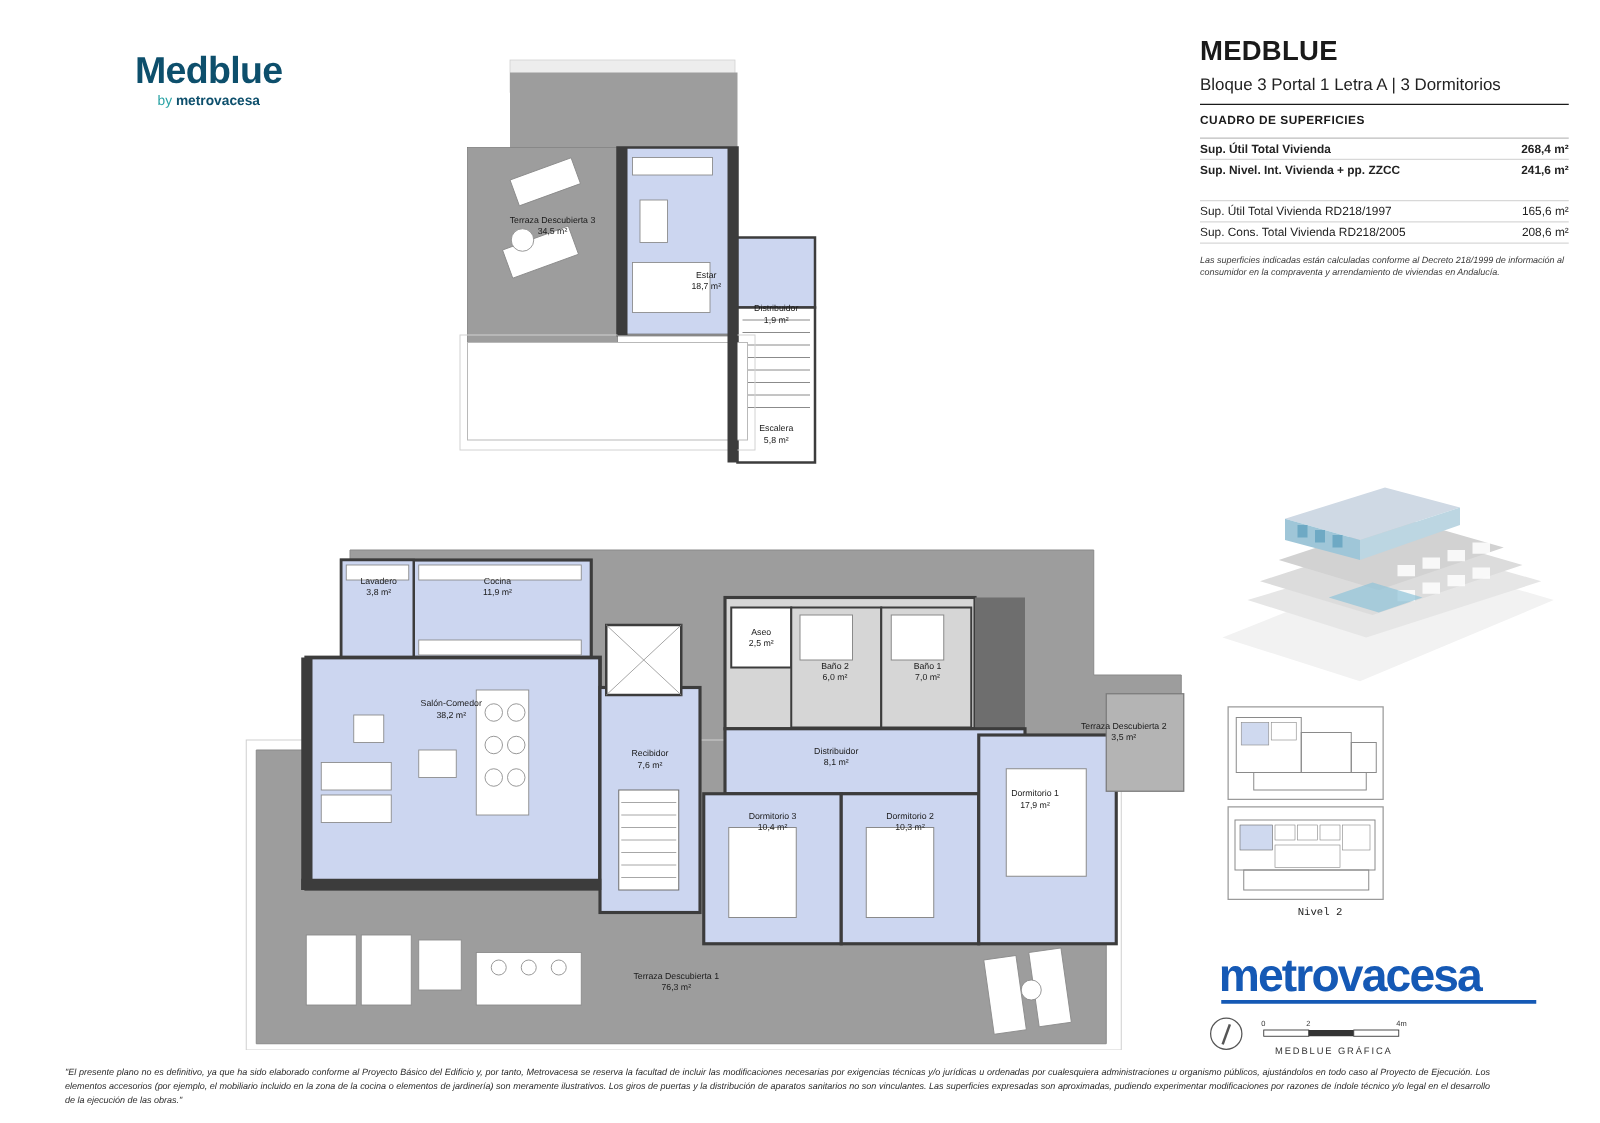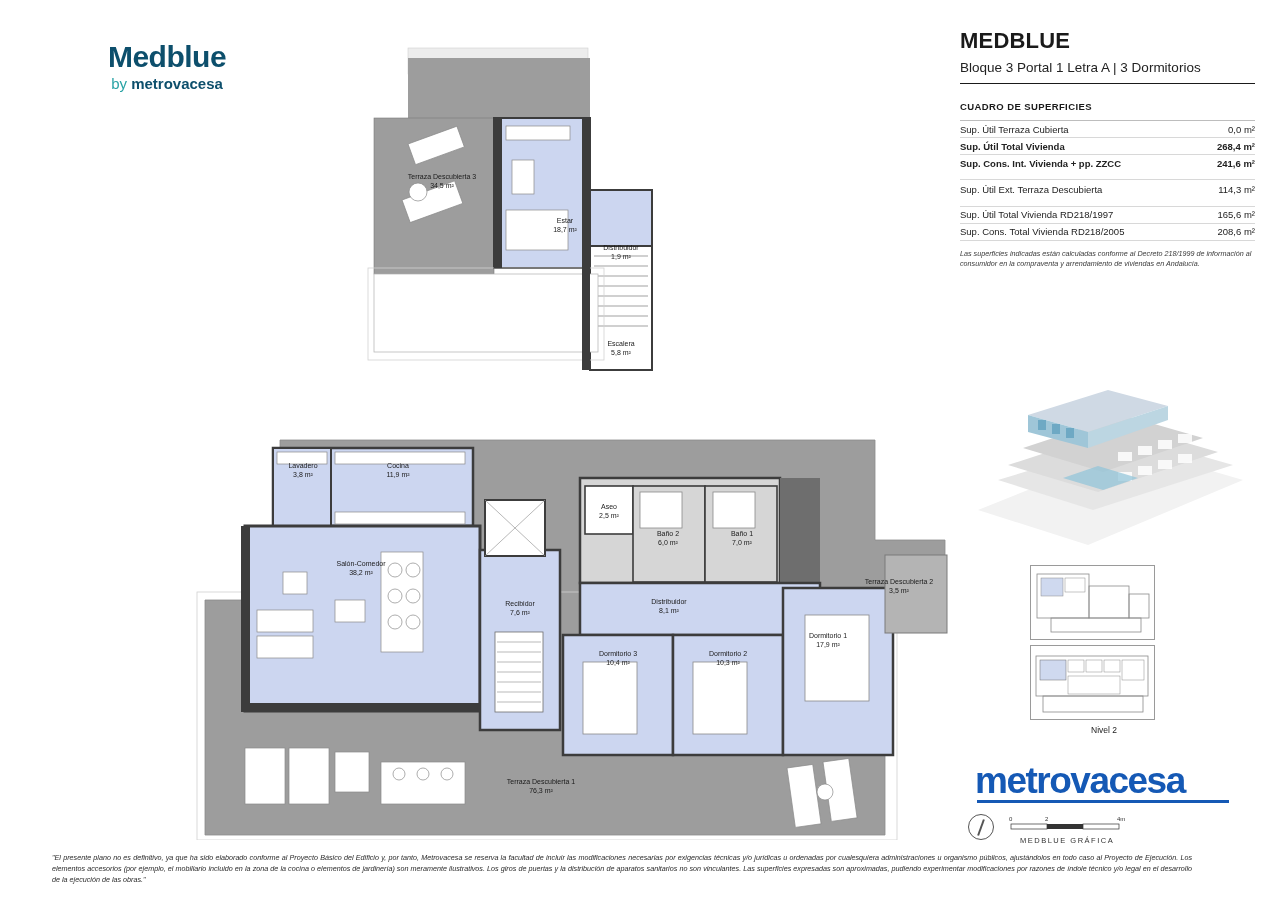--- a/index.html
+++ b/index.html
@@ -12,41 +12,41 @@
     position:relative;
     overflow:hidden;
   }
 
   
   .logo-block { position:absolute; left:62px; top:36px; width:210px; text-align:center; }
   .logo-mark { font-family:"Liberation Serif", serif; font-size:62px; font-weight:bold; color:#0d4f6c; line-height:0.9; letter-spacing:-4px; }
   .logo-mark .m { color:#0d4f6c; }
   .logo-mark .b { color:#1f8a8c; }
   .logo-word { font-size:30px; font-weight:bold; color:#0d4f6c; letter-spacing:-0.5px; margin-top:4px; }
-  .logo-sub { font-size:15px; color:#2aa3a5; margin-top:1px; }
+  .logo-sub { font-size:11px; color:#2aa3a5; margin-top:1px; }
   .logo-sub b { color:#0d4f6c; font-weight:bold; }
 
   
   .panel { position:absolute; left:960px; top:28px; width:295px; }
   .panel-title { font-size:22px; font-weight:bold; color:#1a1a1a; letter-spacing:0.2px; }
   .panel-sub { font-size:13.5px; color:#222; margin-top:6px; font-weight:500; }
   .panel-rule { border-top:1.5px solid #1a1a1a; margin-top:8px; }
   .panel-rule.thin { border-top:1px solid #bdbdbd; }
-  .cuadro-head { font-size:9.5px; font-weight:bold; letter-spacing:0.4px; color:#1a1a1a; margin:17px 0 4px 0; }
+  .cuadro-head { font-size:9.5px; font-weight:bold; letter-spacing:0.4px; color:#1a1a1a; margin:7px 0 4px 0; }
   .surf-row { display:flex; justify-content:space-between; font-size:9.5px; padding:2.5px 0; border-bottom:0.6px solid #d8d8d8; }
   .surf-row.bold { font-weight:bold; }
   .surf-row.noline { border-bottom:none; }
   .surf-gap { height:8px; }
   .panel-note { font-size:7.2px; color:#3a3a3a; font-style:italic; line-height:1.45; margin-top:8px; }
 
   
   .render { position:absolute; left:968px; top:360px; width:280px; height:190px; }
   .render svg { display:block; }
 
-  .keyplans { position:absolute; left:1030px; top:565px; width:148px; }
+  .keyplans { position:absolute; left:982px; top:565px; width:148px;font-family:Liberation Mono, monospace; }
   .keyplan { width:125px; height:75px; border:0.7px solid #9a9a9a; background:#fff; margin-bottom:5px; position:relative; }
   .nivel { text-align:center; font-size:8.5px; color:#222; margin-top:2px; }
 
   .metro-logo { position:absolute; left:975px; top:760px; font-size:37px; font-weight:bold; color:#1559b5; letter-spacing:-1.5px; font-family:"Liberation Sans", sans-serif; }
   .metro-underline { position:absolute; left:977px; top:800px; width:252px; height:3px; background:#1559b5; }
 
   .scale-block { position:absolute; left:965px; top:812px; width:180px; }
   .scale-label { position:absolute; left:1020px; top:836px; font-size:7.5px; letter-spacing:1.5px; color:#333; }
   .compass { position:absolute; left:968px; top:814px; width:26px; height:26px; border:1px solid #555; border-radius:50%; }
   .compass:after { content:""; position:absolute; left:11px; top:4px; width:2px; height:17px; background:#555; transform:rotate(20deg); }
@@ -75,39 +75,31 @@
 </div>
 
 <div class="panel">
   <div class="panel-title">MEDBLUE</div>
   <div class="panel-sub">Bloque 3 Portal 1 Letra A | 3 Dormitorios</div>
   <div class="panel-rule"></div>
   <div class="cuadro-head">CUADRO DE SUPERFICIES</div>
   <div class="panel-rule thin"></div>
 
   <div>
-    <div class="surf-row">
-      <span>Sup. Útil Terraza Cubierta</span>
-      <span>0,0 m²</span>
-    </div>
     <div class="surf-row bold">
       <span>Sup. Útil Total Vivienda</span>
       <span>268,4 m²</span>
     </div>
     <div class="surf-row bold noline">
-      <span>Sup. Cons. Int. Vivienda + pp. ZZCC</span>
+      <span>Sup. Nivel. Int. Vivienda + pp. ZZCC</span>
       <span>241,6 m²</span>
     </div>
 
     <div class="surf-gap"></div>
 
-    <div class="surf-row noline" style="border-top:0.6px solid #d8d8d8;padding-top:4px;">
-      <span>Sup. Útil Ext. Terraza Descubierta</span>
-      <span>114,3 m²</span>
-    </div>
 
     <div class="surf-gap"></div>
 
     <div class="surf-row" style="border-top:0.6px solid #d8d8d8;">
       <span>Sup. Útil Total Vivienda RD218/1997</span>
       <span>165,6 m²</span>
     </div>
     <div class="surf-row">
       <span>Sup. Cons. Total Vivienda RD218/2005</span>
       <span>208,6 m²</span>

